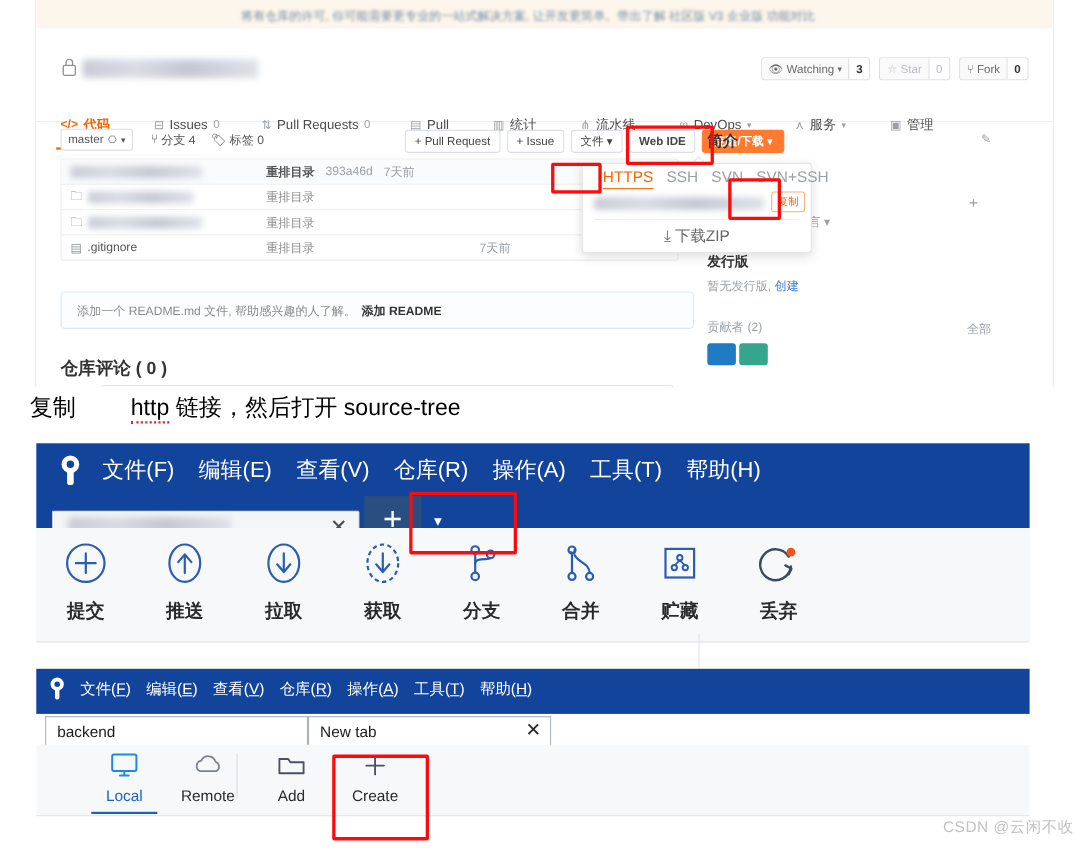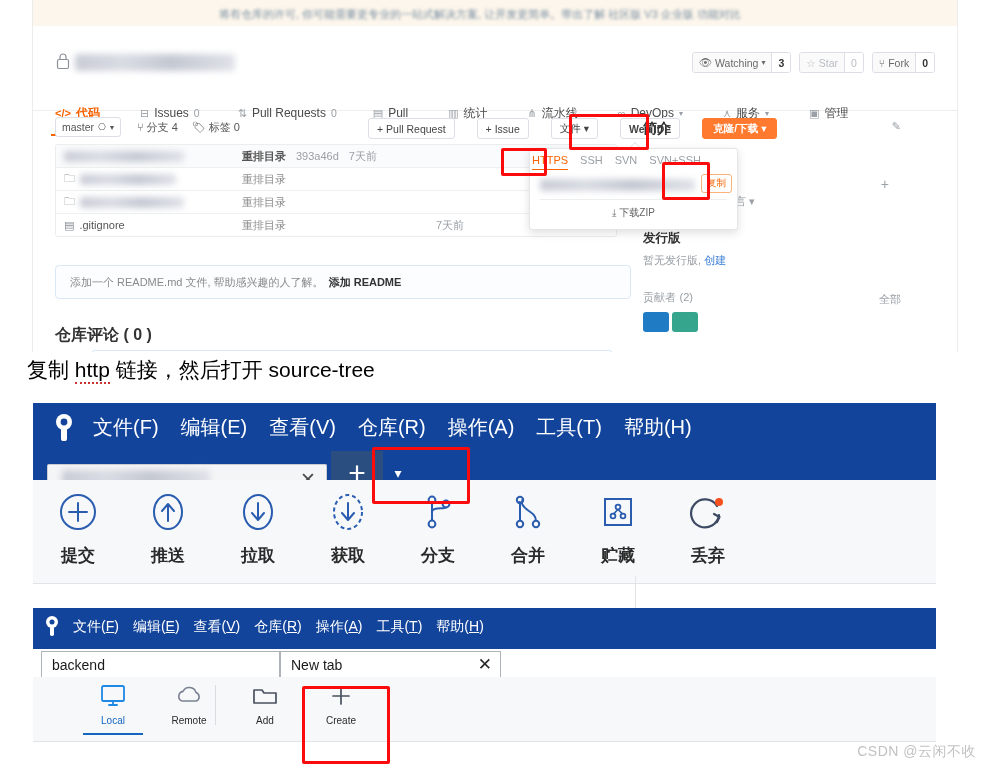--- a/index.html
+++ b/index.html
@@ -75,21 +75,21 @@
     position:absolute;left:0;top:110px;width:924px;height:34px;
     display:flex;align-items:center;
   }
   .branch-sel{
     display:flex;align-items:center;gap:4px;
     border:1px solid #dcdfe6;border-radius:3px;background:#fff;
     height:18px;padding:0 6px;font-size:10.5px;color:#555;margin-left:22px;
   }
   .sub-meta{font-size:11px;color:#555;margin-left:16px;display:flex;gap:14px;align-items:center;}
   .sub-meta .it{display:flex;align-items:center;gap:3px;}
-  .sub-right{position:absolute;left:335px;top:8px;display:flex;align-items:flex-end;gap:16px;}
+  .sub-right{position:absolute;left:335px;top:8px;display:flex;align-items:flex-end;gap:0;}
   .s-btn{
     display:flex;align-items:center;justify-content:center;
     height:19px;padding:0 8px;font-size:10.5px;color:#444;
     border:1px solid #dcdfe6;background:#fff;border-radius:3px;margin-right:6px;
     white-space:nowrap;
   }
   .s-btn.webide{font-weight:bold;}
   .s-btn.clone{
     background:#ff7a2f;color:#fff;border-color:#ff7a2f;font-weight:bold;padding:0 10px;margin-right:0;
   }
@@ -133,47 +133,48 @@
   .clone-pop{
     position:absolute;left:496px;top:148px;width:207px;height:80px;
     background:#fff;border:1px solid #e6e6e6;border-radius:3px;
     box-shadow:0 3px 10px rgba(0,0,0,.13);
     z-index:12;
   }
   .clone-pop .arrow{
     position:absolute;left:100px;top:-5px;width:9px;height:9px;background:#fff;
     border-left:1px solid #e6e6e6;border-top:1px solid #e6e6e6;transform:rotate(45deg);
   }
-  .cp-tabs{display:flex;align-items:center;gap:12px;height:22px;padding:0 2px;font-size:11px;color:#9aa0a6;}
+  .cp-tabs{display:flex;align-items:center;gap:12px;height:22px;padding:0 18px;font-size:14px;color:#9aa0a6;}
   .cp-tabs .t{position:relative;white-space:nowrap;}
   .cp-tabs .t.active{color:#f76300;}
   .cp-tabs .t.active:after{content:"";position:absolute;left:0;right:0;bottom:-4px;height:1.5px;background:#f76300;}
   .cp-url{position:absolute;left:10px;top:30px;width:155px;height:12px;border-radius:2px;}
   .cp-copy{
     position:absolute;left:171px;top:25px;
     border:1px solid #f7b37a;border-radius:3px;color:#f76300;background:#fff;
     font-size:9.5px;padding:2px 5px;
   }
   .cp-sep{position:absolute;left:10px;right:10px;top:50px;height:1px;background:#eee;}
-  .cp-zip{position:absolute;left:0;right:0;top:57px;text-align:center;font-size:10px;color:#666;}
+  .cp-zip{position:absolute;left:0;right:0;top:57px;text-align:center;font-size:14px;color:#666;}
 
   
   .redbox{position:absolute;border:3px solid #fb0b0b;border-radius:2px;z-index:20;pointer-events:none;}
 
   
   #annot{
     position:absolute;left:27px;top:356px;
     font-size:21px;color:#000;
     font-family:"Liberation Sans","DejaVu Sans",sans-serif;
     white-space:nowrap;
     z-index:5;
   }
   #annot .squig{
     border-bottom:2px dotted #d03030;
     padding-bottom:1px;
+    margin-left:44px;
   }
 
   
   #stA{position:absolute;left:33px;top:403px;width:903px;height:180px;background:#f7f8fa;}
   .st-menubar{position:absolute;left:0;top:0;width:903px;height:77px;background:#12449b;}
   .st-logo{position:absolute;left:18px;top:10px;width:26px;height:30px;}
   .st-menu{position:absolute;left:60px;top:11px;display:flex;gap:22px;font-size:20px;color:#fff;}
   .st-tabbar{position:absolute;left:14px;top:48px;display:flex;align-items:flex-end;}
   .st-tab{
     width:278px;height:30px;background:#f4f5f7;border:1px solid #c9ccd1;border-bottom:none;
@@ -205,21 +206,21 @@
     padding:0 10px;font-size:14px;color:#1a1a1a;box-sizing:border-box;
   }
   .stb-tab.first{width:239px;}
   .stb-tab.second{width:221px;position:relative;border-bottom:1px solid #fff;}
   .stb-tab .x{position:absolute;right:8px;top:2px;font-size:17px;color:#2a2a2a;}
   .stb-plus{margin-left:10px;color:#fff;font-size:23px;line-height:28px;}
   .stb-caret{margin-left:12px;color:#fff;font-size:12px;line-height:30px;}
   .stb-toolbar{position:absolute;left:0;top:69px;width:903px;height:64px;background:#f7f8fa;border-bottom:1px solid #e2e4e8;}
   .stb-tools{position:absolute;left:42px;top:6px;display:flex;align-items:flex-start;}
   .stb-tool{width:76px;display:flex;flex-direction:column;align-items:center;gap:4px;position:relative;}
-  .stb-tool .lbl{font-size:10px;color:#2a2a2a;}
+  .stb-tool .lbl{font-size:14px;color:#2a2a2a;}
   .stb-tool.active .lbl{color:#1565c0;}
   .stb-tool.active:after{content:"";position:absolute;left:8px;right:8px;bottom:-9px;height:2px;background:#1565c0;}
   .stb-vsep{position:absolute;left:182px;top:8px;width:1px;height:40px;background:#d9dce1;}
 
   
   #wm{
     position:absolute;right:12px;bottom:12px;
     font-size:14px;color:#c2c2c2;letter-spacing:.5px;
   }
 </style>

